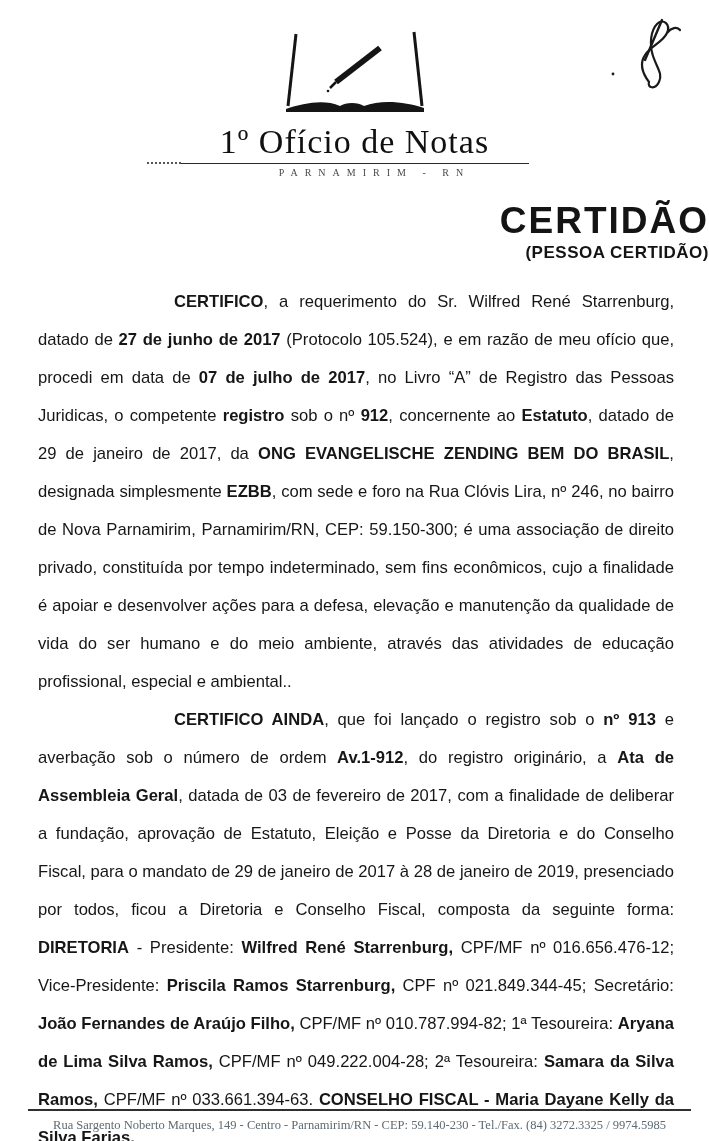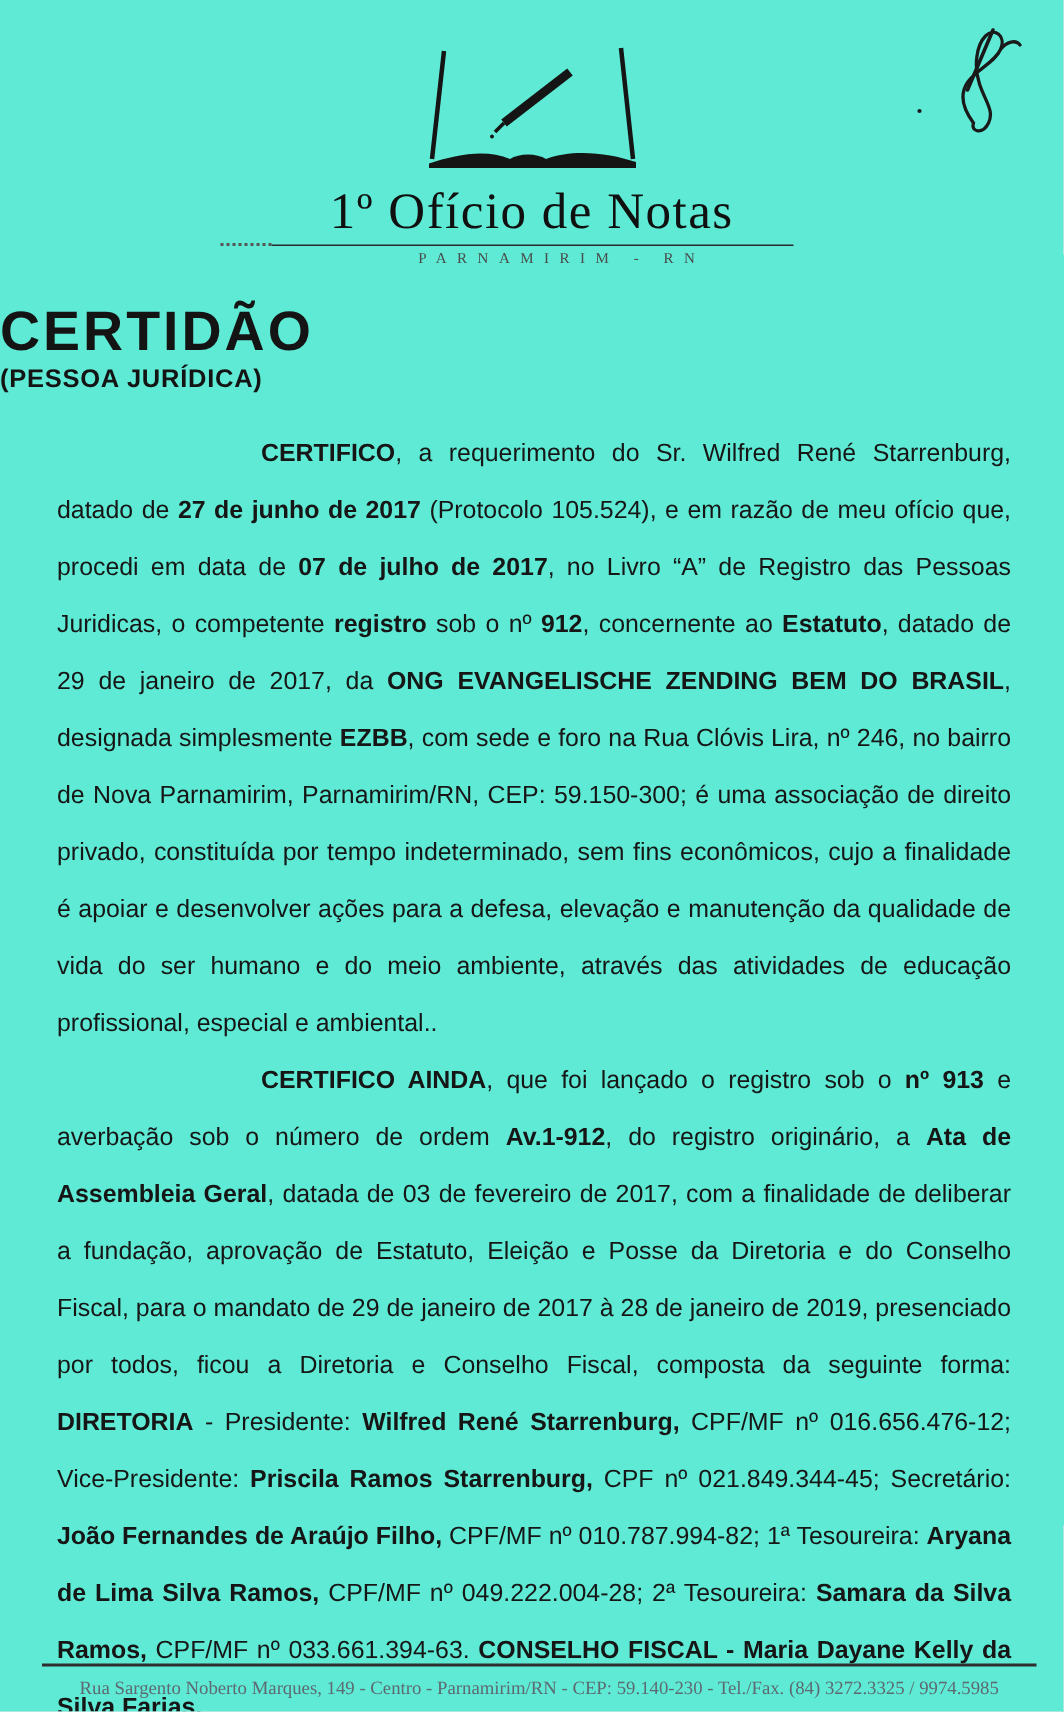--- a/index.html
+++ b/index.html
@@ -1,20 +1,20 @@
 <!DOCTYPE html>
 <html><head>
 <meta charset="utf-8">
 <style>
   html,body{margin:0;padding:0;background:#e8e8e8;}
   .page{
     position:relative;
     width:709px;height:1141px;
     margin:0 auto;
-    background:#5eead4;
+    background:#ffffff;
     font-family:"Liberation Sans",sans-serif;
     color:#141414;
     overflow:hidden;
   }
   
   .flourish{position:absolute;top:8px;right:26px;width:78px;height:98px;}
   
   .letterhead{padding-top:30px;text-align:center;}
   .logo{display:block;margin:0 auto;width:142px;height:92px;}
   .office-name{
@@ -24,21 +24,21 @@
   }
   .office-rule{width:348px;height:0;border-bottom:1.5px solid #2a2a2a;margin:3px auto 2px auto;position:relative;}
   .office-rule::before{
     content:"";position:absolute;left:-34px;top:-1px;width:34px;border-bottom:2px dotted #555;
   }
   .office-location{
     font-family:"Liberation Serif",serif;
     font-size:10px;letter-spacing:7px;color:#4a4a4a;margin-top:3px;padding-left:40px;
   }
   
-  .title-block{text-align:left;margin-top:24px;}
+  .title-block{text-align:right;margin-top:24px;}
   .doc-title{font-size:37px;font-weight:bold;letter-spacing:2px;line-height:1.0;}
   .doc-subtitle{font-size:17px;font-weight:bold;margin-top:4px;letter-spacing:.5px;}
   .doc-number{font-size:16px;font-weight:bold;margin-top:2px;letter-spacing:.5px;}
   
   .body-text{
     margin:20px 35px 0 38px;
     text-align:justify;
     font-size:16.6px;
     line-height:38px;
     color:#161616;
@@ -82,21 +82,21 @@
       <path d="M46 58 L52 52" stroke="#151515" stroke-width="2.5"></path>
       <circle cx="44" cy="61" r="1.3" fill="#151515"></circle>
     </svg>
     <div class="office-name">1º Ofício de Notas</div>
     <div class="office-rule"></div>
     <div class="office-location">PARNAMIRIM - RN</div>
   </div>
 
   <div class="title-block">
     <div class="doc-title">CERTIDÃO</div>
-    <div class="doc-subtitle">(PESSOA JURÍDICA)</div>
+    <div class="doc-subtitle">(PESSOA CERTIDÃO)</div>
   </div>
 
   <div class="body-text">
     <p><span class="b u">CERTIFICO</span><span>, a requerimento do Sr. Wilfred René Starrenburg, datado de </span><span class="b">27 de junho de 2017</span><span> (Protocolo 105.524), e em razão de meu ofício que, procedi em data de </span><span class="b">07 de julho de 2017</span><span>, no Livro “A” de Registro das Pessoas Juridicas, o competente </span><span class="b">registro</span><span> sob o nº </span><span class="b">912</span><span>, concernente ao </span><span class="b">Estatuto</span><span>, datado de 29 de janeiro de 2017, da </span><span class="b">ONG EVANGELISCHE ZENDING BEM DO BRASIL</span><span>, designada simplesmente </span><span class="b">EZBB</span><span>, com sede e foro na Rua Clóvis Lira, nº 246, no bairro de Nova Parnamirim, Parnamirim/RN, CEP: 59.150-300; é uma associação de direito privado, constituída por tempo indeterminado, sem fins econômicos, cujo a finalidade é apoiar e desenvolver ações para a defesa, elevação e manutenção da qualidade de vida do ser humano e do meio ambiente, através das atividades de educação profissional, especial e ambiental..</span></p>
     <p><span class="b u">CERTIFICO AINDA</span><span>, que foi lançado o registro sob o </span><span class="b">nº 913</span><span> e averbação sob o número de ordem </span><span class="b">Av.1-912</span><span>, do registro originário, a </span><span class="b">Ata de Assembleia Geral</span><span>, datada de 03 de fevereiro de 2017, com a finalidade de deliberar a fundação, aprovação de Estatuto, Eleição e Posse da Diretoria e do Conselho Fiscal, para o mandato de 29 de janeiro de 2017 à 28 de janeiro de 2019, presenciado por todos, ficou a Diretoria e Conselho Fiscal, composta da seguinte forma: </span><span class="b">DIRETORIA</span><span> - </span><span class="u">Presidente:</span><span> </span><span class="b">Wilfred René Starrenburg,</span><span> CPF/MF nº 016.656.476-12; </span><span class="u">Vice-Presidente:</span><span> </span><span class="b">Priscila Ramos Starrenburg,</span><span> CPF nº 021.849.344-45; </span><span class="u">Secretário:</span><span> </span><span class="b">João Fernandes de Araújo Filho,</span><span> CPF/MF nº 010.787.994-82; </span><span class="u">1ª Tesoureira:</span><span> </span><span class="b">Aryana de Lima Silva Ramos,</span><span> CPF/MF nº 049.222.004-28; </span><span class="u">2ª Tesoureira:</span><span> </span><span class="b">Samara da Silva Ramos,</span><span> CPF/MF nº 033.661.394-63. </span><span class="b">CONSELHO FISCAL - Maria Dayane Kelly da Silva Farias,</span></p>
   </div>
 
   <div class="footer">
     <div>Rua Sargento Noberto Marques, 149 - Centro - Parnamirim/RN - CEP: 59.140-230 - Tel./Fax. (84) 3272.3325 / 9974.5985</div>
   </div>

